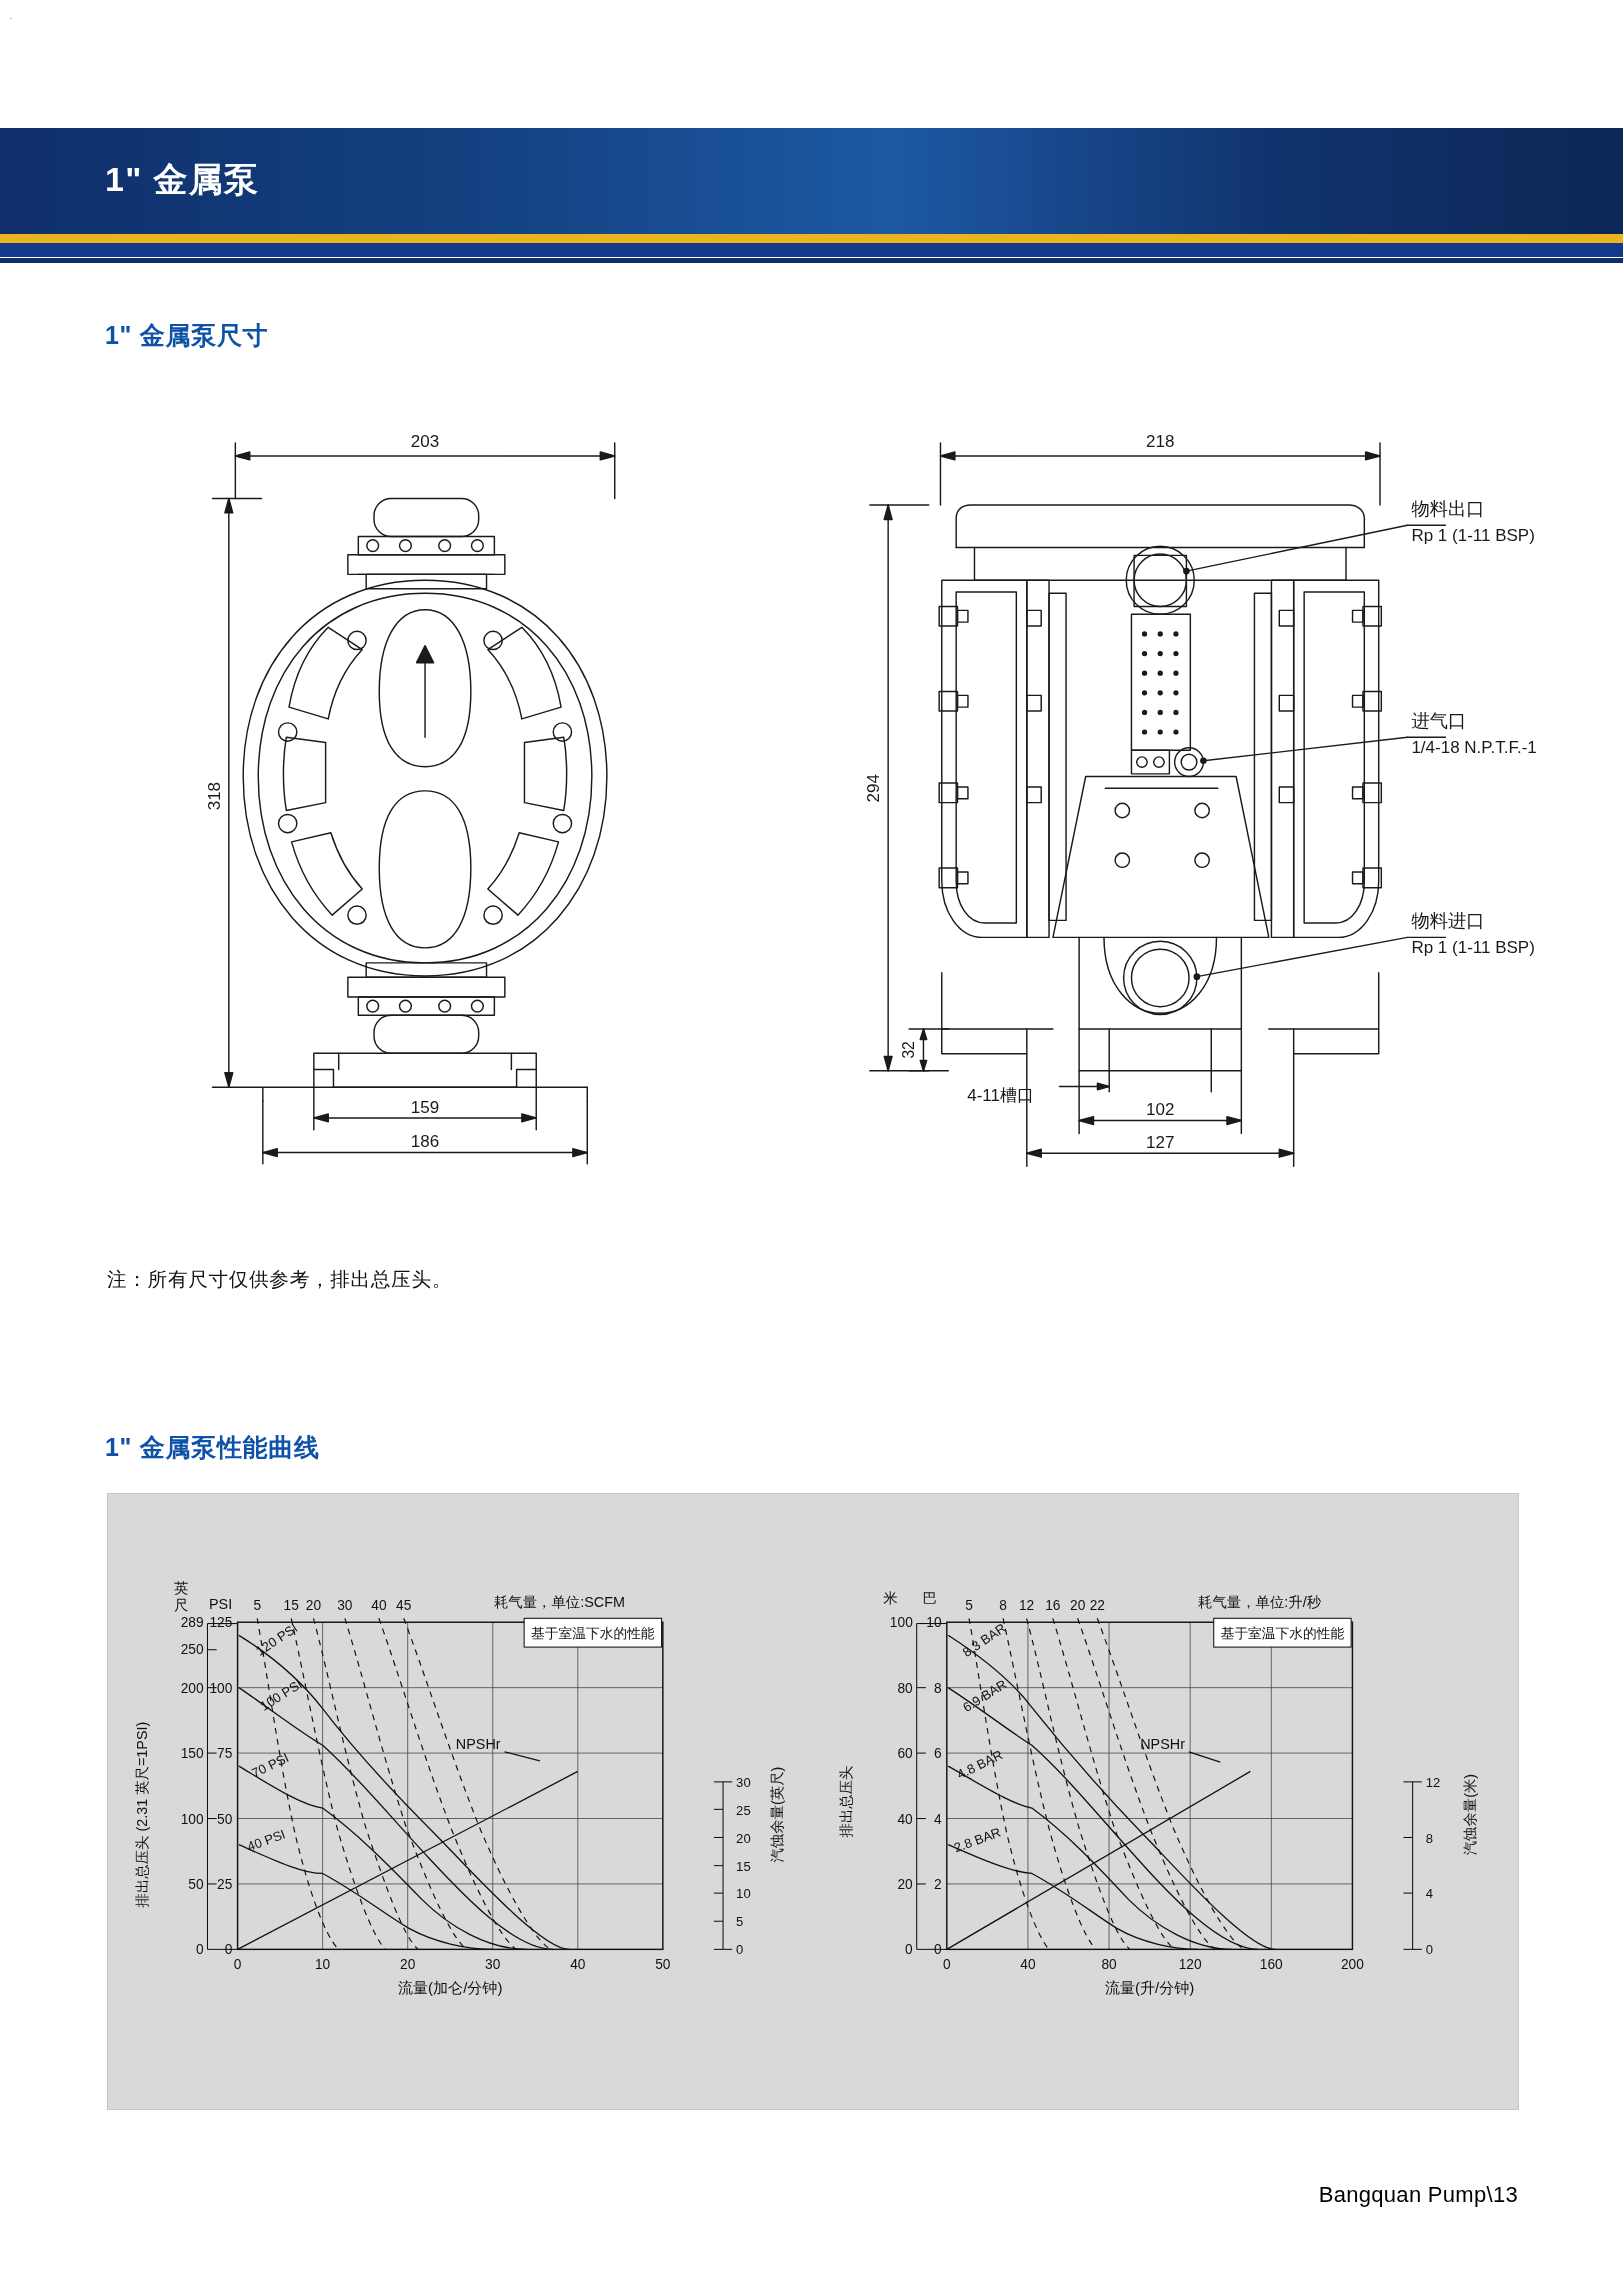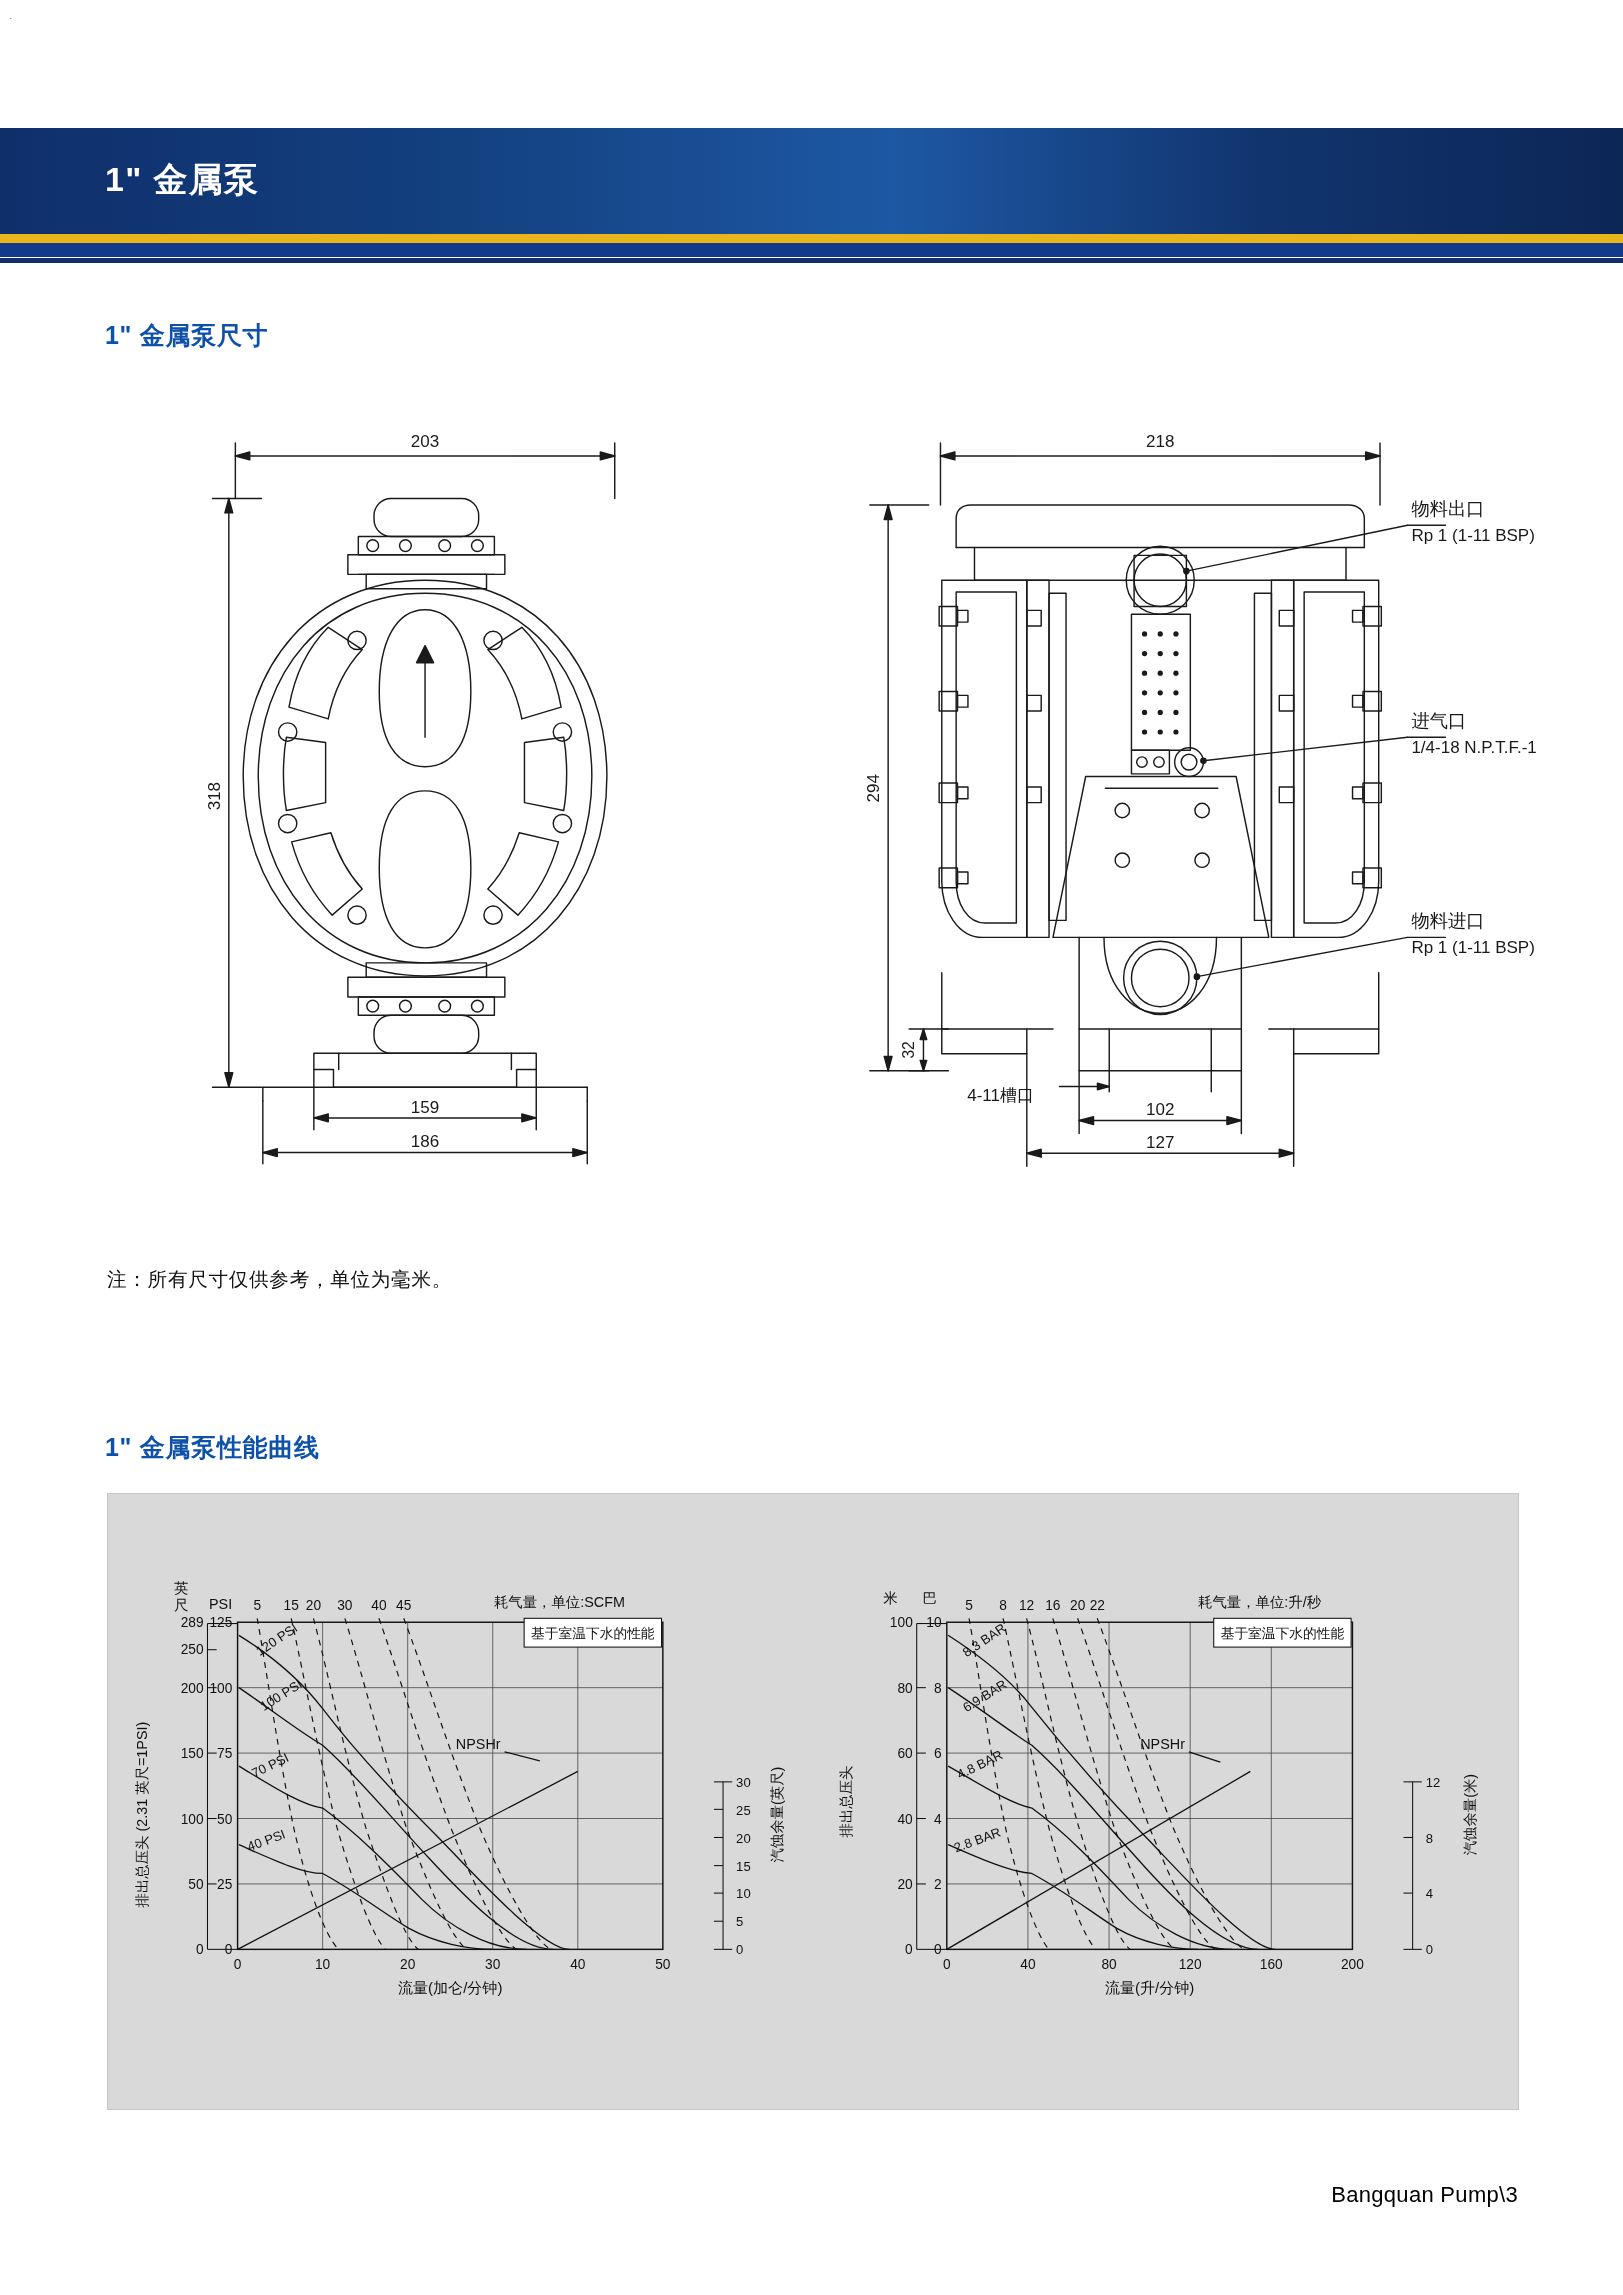--- a/index.html
+++ b/index.html
@@ -361,21 +361,21 @@
     <text x="2008" y="200" font-size="28">物料出口</text>
     <text x="2008" y="240" font-size="26">Rp 1 (1-11 BSP)</text>
     <text x="2008" y="524" font-size="28">进气口</text>
     <text x="2008" y="564" font-size="26">1/4-18 N.P.T.F.-1</text>
     <text x="2008" y="830" font-size="28">物料进口</text>
     <text x="2008" y="870" font-size="26">Rp 1 (1-11 BSP)</text>
   </g>
 </svg>
 </div>
 
-<div class="note">注：所有尺寸仅供参考，单位为毫米。</div>
+<div class="note">注：所有尺寸仅供参考，排出总压头。</div>
 
 <div class="section-title" id="sec-curve">1" 金属泵性能曲线</div>
 
 <div class="chart-block">
 <svg width="1410" height="615" viewBox="0 0 2155 940" xmlns="http://www.w3.org/2000/svg">
   <g font-family="'Liberation Sans',sans-serif" fill="#111">
 
     <text x="60" y="490" font-size="22" text-anchor="middle" transform="rotate(-90 60 490)">排出总压头 (2.31 英尺=1PSI)</text>
     <text x="112" y="152" font-size="22" text-anchor="middle">英</text>
     <text x="112" y="178" font-size="22" text-anchor="middle">尺</text>
@@ -601,14 +601,14 @@
     <g font-size="20" text-anchor="start">
       <text x="2014" y="448">12</text>
       <text x="2014" y="533">8</text>
       <text x="2014" y="618">4</text>
       <text x="2014" y="703">0</text>
     </g>
   </g>
 </svg>
 </div>
 
-<div class="footer">Bangquan Pump\3</div>
+<div class="footer">Bangquan Pump\13</div>
 
 
 </body></html>

